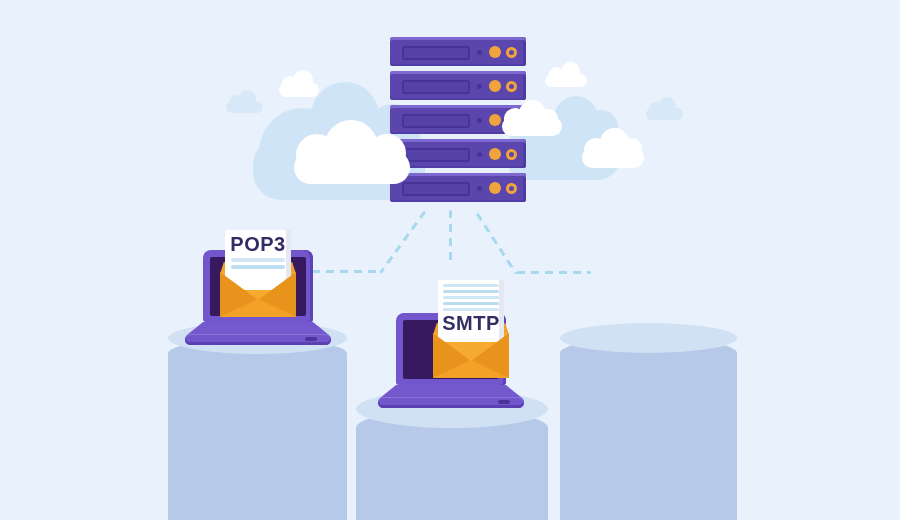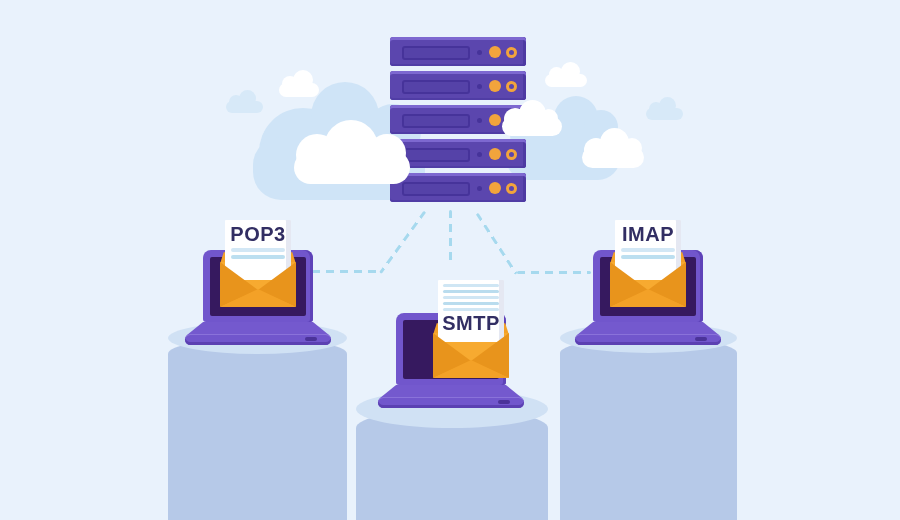--- a/index.html
+++ b/index.html
@@ -40,21 +40,21 @@
   .screen{position:relative;width:110px;height:72px;background:#7156cc;border-radius:8px 8px 3px 3px;
           box-shadow:inset -3px 0 0 #5e43b8;}
   .screen-inner{position:absolute;left:7px;right:7px;top:7px;bottom:6px;background:#36195f;border-radius:2px;}
   .lpbase{position:absolute;top:72px;left:-16px;width:142px;height:13px;background:#7459ce;
           clip-path:polygon(11.3% 0,88.7% 0,100% 100%,0 100%);}
   .lpbar{position:absolute;top:84px;left:-18px;width:146px;height:11px;background:#7156cc;border-radius:6px;
          box-shadow:inset 0 -3px 0 #5b40b2, inset 0 1px 0 #8a72da;}
   .lpnotch{position:absolute;right:14px;top:3px;width:12px;height:4px;background:#4b3399;border-radius:2px;}
 
   
-  .env{position:absolute;left:17px;top:2px;width:76px;height:55px;}
+  .env{position:absolute;left:17px;top:12px;width:76px;height:55px;}
   .laptop--center .env{top:10px;margin-left:20px;}
   .flapL,.flapR{position:absolute;top:0;width:38px;height:12px;background:#f3a127;z-index:1;}
   .flapL{left:0;clip-path:polygon(10% 0,0 100%,100% 100%);}
   .flapR{right:0;clip-path:polygon(90% 0,0 100%,100% 100%);}
   .envback{position:absolute;top:10px;left:0;right:0;bottom:0;background:#f7aa30;border-radius:2px;z-index:1;}
   .pk{position:absolute;top:10px;left:0;width:76px;height:45px;z-index:3;}
   .pkL{clip-path:polygon(0 0,50% 62%,0 100%);background:#e8941c;}
   .pkR{clip-path:polygon(100% 0,50% 62%,100% 100%);background:#e8941c;}
   .pkB{clip-path:polygon(0 100%,50% 60%,100% 100%);background:#f3a127;}
   .paper{position:absolute;left:5px;top:-32px;width:66px;height:60px;background:#ffffff;z-index:2;
@@ -220,36 +220,14 @@
         <div class="pk pkR"></div>
         <div class="pk pkB"></div>
       </div>
     </div>
     <div class="lpbase"></div>
     <div class="lpbar">
       <div class="lpnotch"></div>
     </div>
   </div>
 
-  <div class="laptop laptop--side" style="left:593px;top:250px">
-    <div class="screen">
-      <div class="screen-inner"></div>
-      <div class="env">
-        <div class="flapL"></div>
-        <div class="flapR"></div>
-        <div class="envback"></div>
-        <div class="paper">
-          <div class="plabel">IMAP</div>
-          <div class="pline pline1"></div>
-          <div class="pline pline2"></div>
-        </div>
-        <div class="pk pkL"></div>
-        <div class="pk pkR"></div>
-        <div class="pk pkB"></div>
-      </div>
-    </div>
-    <div class="lpbase"></div>
-    <div class="lpbar">
-      <div class="lpnotch"></div>
-    </div>
-  </div>
 
 </div>
 
 </body></html>

